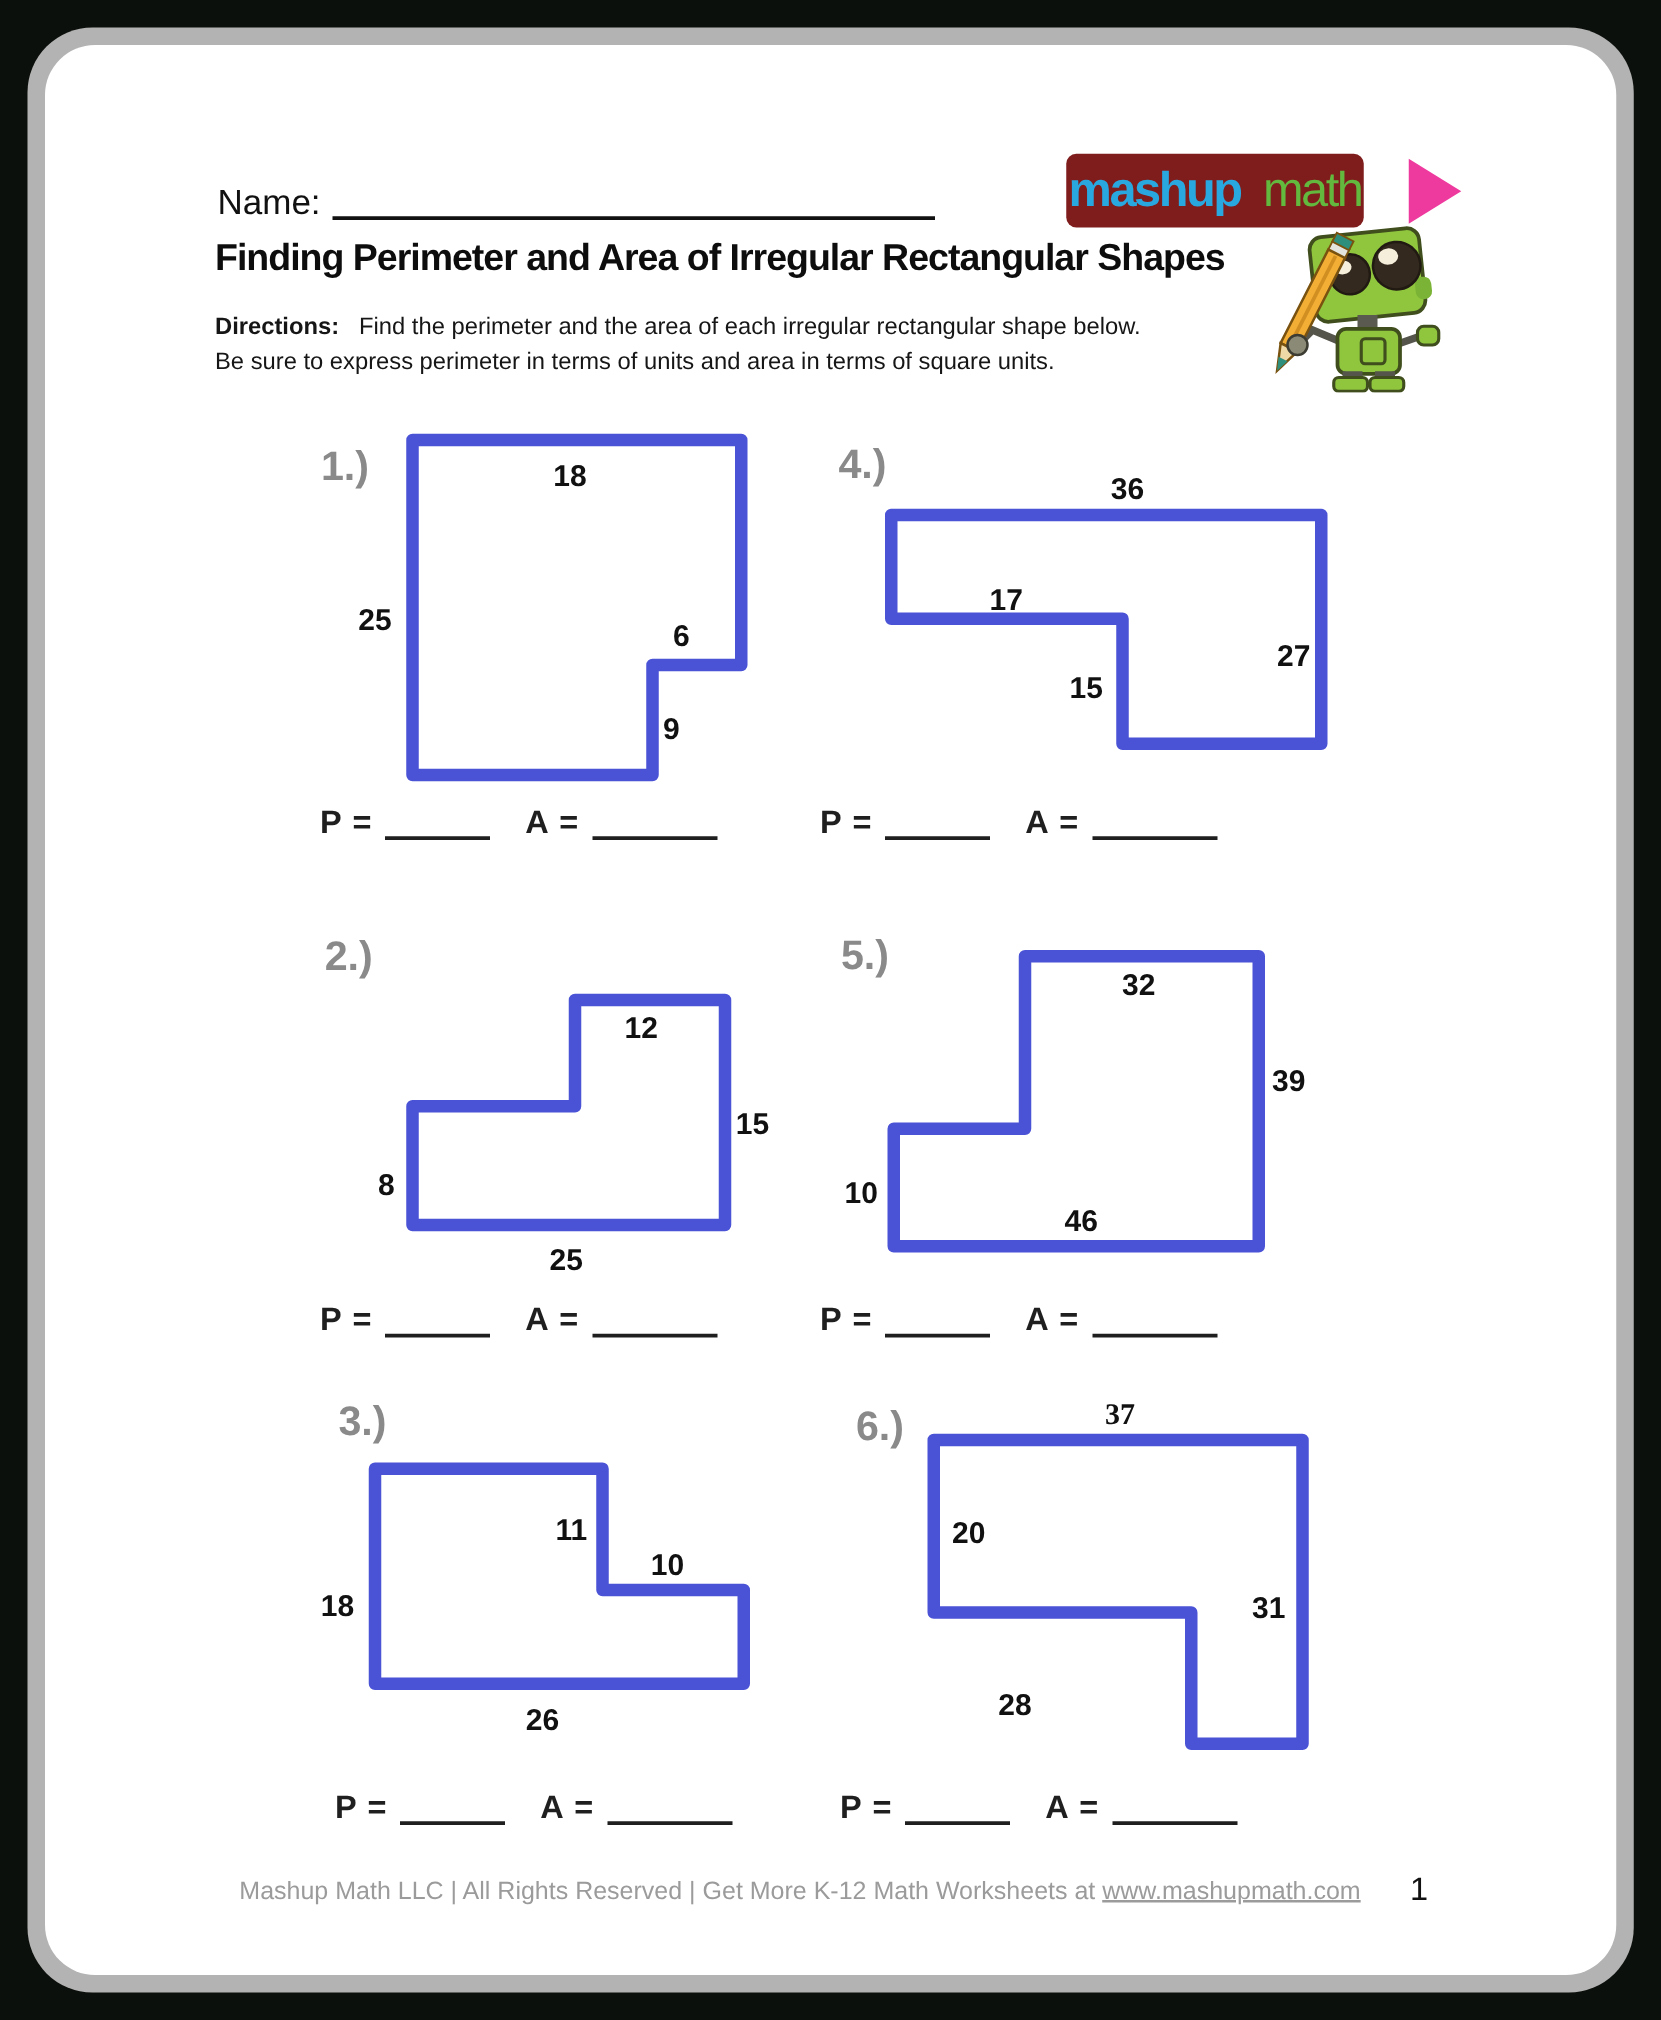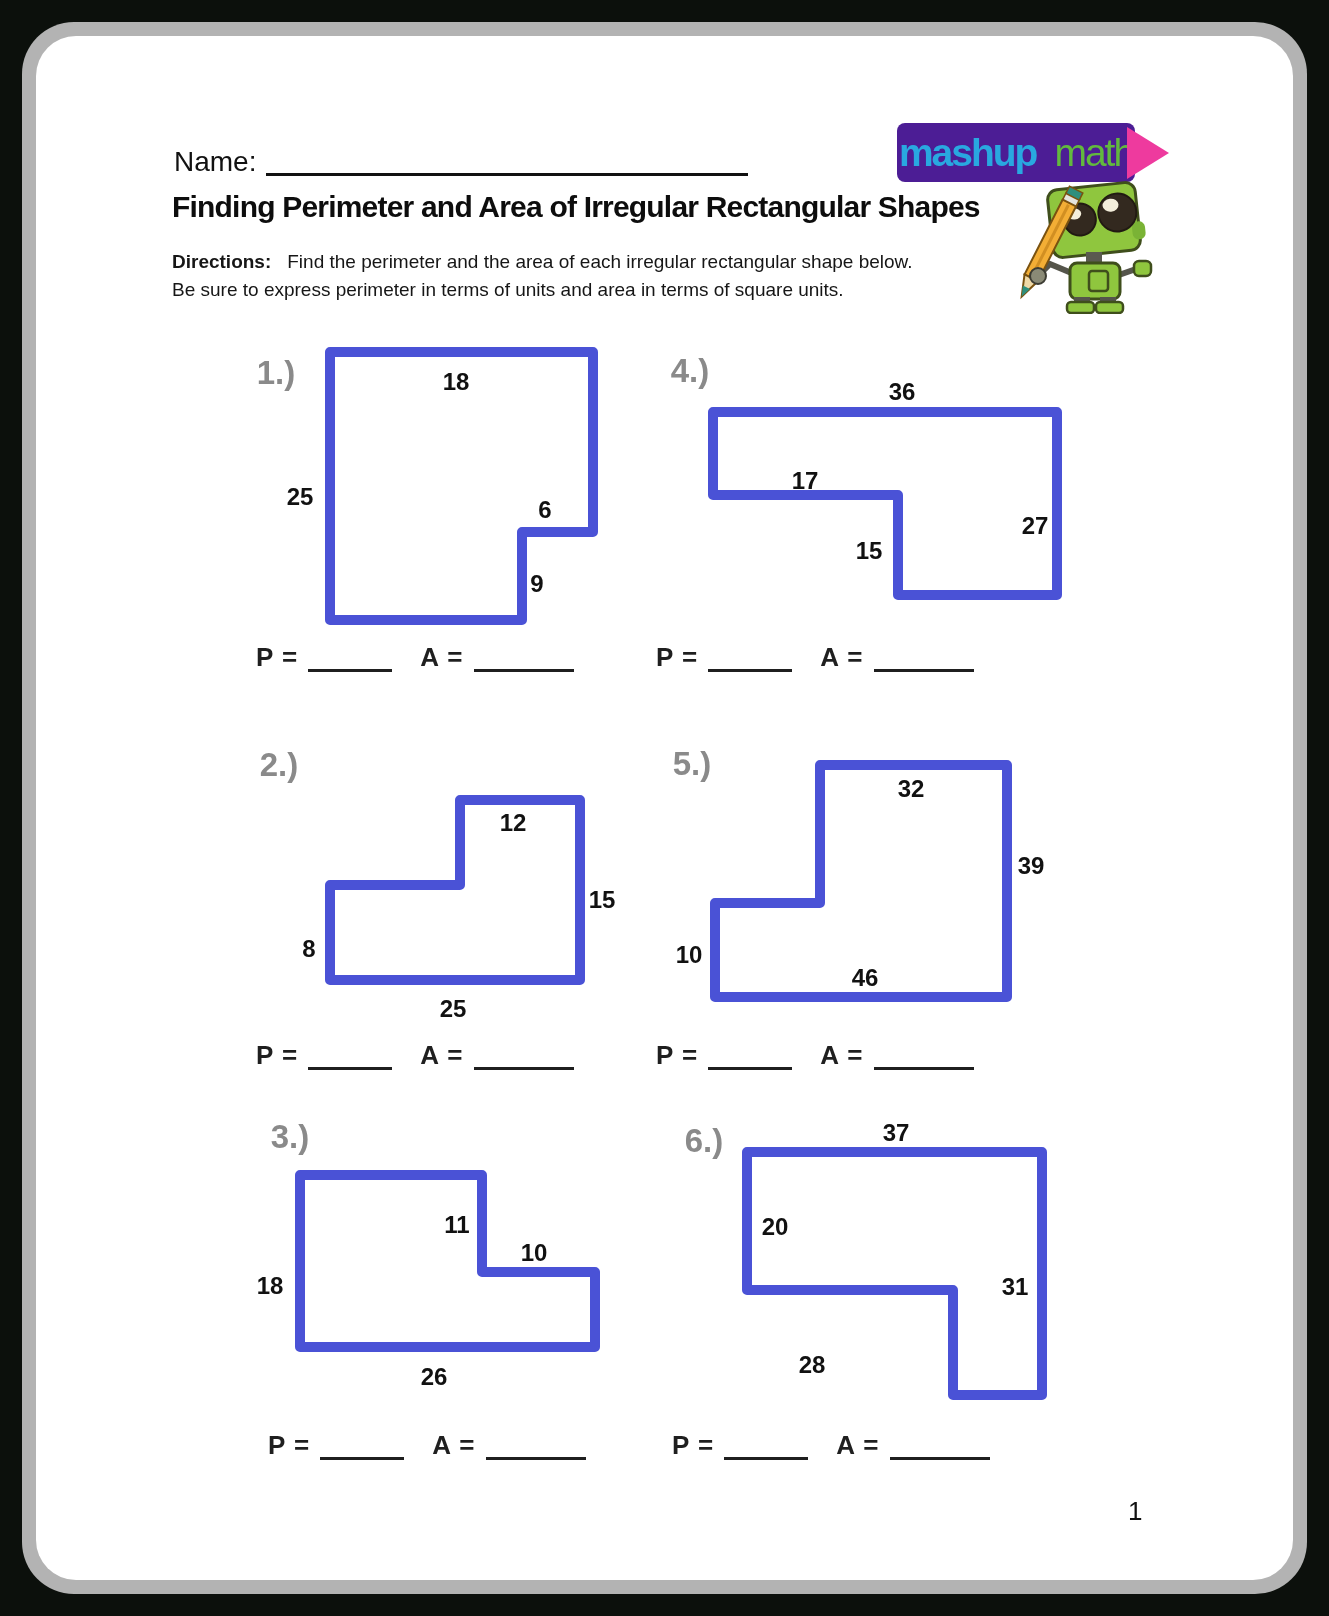--- a/index.html
+++ b/index.html
@@ -34,22 +34,22 @@
     letter-spacing:-0.8px;white-space:nowrap;
   }
   .directions{
     position:absolute;left:172px;top:248px;margin:0;
     font-size:19px;line-height:28px;color:#161616;
   }
   .directions b{margin-right:16px;}
 
   
   .logo-box{
-    position:absolute;left:897px;top:123px;width:238px;height:59px;
-    background:#4c1d95;border-radius:8px;
+    position:absolute;left:853px;top:123px;width:238px;height:59px;
+    background:#7f1d1d;border-radius:8px;
     display:flex;align-items:center;justify-content:center;
     white-space:nowrap;
   }
   .logo-word1{font-size:39px;font-weight:bold;color:#29a8e0;letter-spacing:-2px;}
   .logo-word2{font-size:39px;font-weight:normal;color:#62b93e;letter-spacing:-2px;margin-left:18px;}
   .logo-play{
     position:absolute;left:1127px;top:127px;width:0;height:0;
     border-top:26px solid transparent;border-bottom:26px solid transparent;
     border-left:42px solid #ee3a9e;
   }
@@ -183,22 +183,25 @@
       <div class="dim-label" style="left: 689px; top: 955px;">10</div>
       <div class="dim-label" style="left: 865px; top: 978px;">46</div>
       <div class="pa-line" style="left: 656px; top: 1040px;"><span class="pa-label">P =</span><span class="pa-blank"></span><span class="pa-label pa-label-a">A =</span><span class="pa-blank blank-a"></span></div>
       <div class="problem-number" style="left: 290px; top: 1137px;">3.)</div>
       <div class="dim-label" style="left: 457px; top: 1225px;">11</div>
       <div class="dim-label" style="left: 534px; top: 1253px;">10</div>
       <div class="dim-label" style="left: 270px; top: 1286px;">18</div>
       <div class="dim-label" style="left: 434px; top: 1377px;">26</div>
       <div class="pa-line" style="left: 268px; top: 1430px;"><span class="pa-label">P =</span><span class="pa-blank"></span><span class="pa-label pa-label-a">A =</span><span class="pa-blank blank-a"></span></div>
       <div class="problem-number" style="left: 704px; top: 1141px;">6.)</div>
-      <div class="dim-label" style="left: 896px; top: 1133px;">37</div>
+      <div class="dim-label" style="left: 896px; top: 1133px; font-family: Liberation Serif, serif;">37</div>
       <div class="dim-label" style="left: 775px; top: 1227px;">20</div>
       <div class="dim-label" style="left: 1015px; top: 1287px;">31</div>
       <div class="dim-label" style="left: 812px; top: 1319px; margin-top: 46px;">28</div>
       <div class="pa-line" style="left: 672px; top: 1430px;"><span class="pa-label">P =</span><span class="pa-blank"></span><span class="pa-label pa-label-a">A =</span><span class="pa-blank blank-a"></span></div>
     </div>
 
+  <div class="footer">
+    <span>Mashup Math LLC | All Rights Reserved | Get More K-12 Math Worksheets at </span><span class="footer-link">www.mashupmath.com</span>
+  </div>
   <div class="page-number">1</div>
 
 </div>
 
 </body></html>

